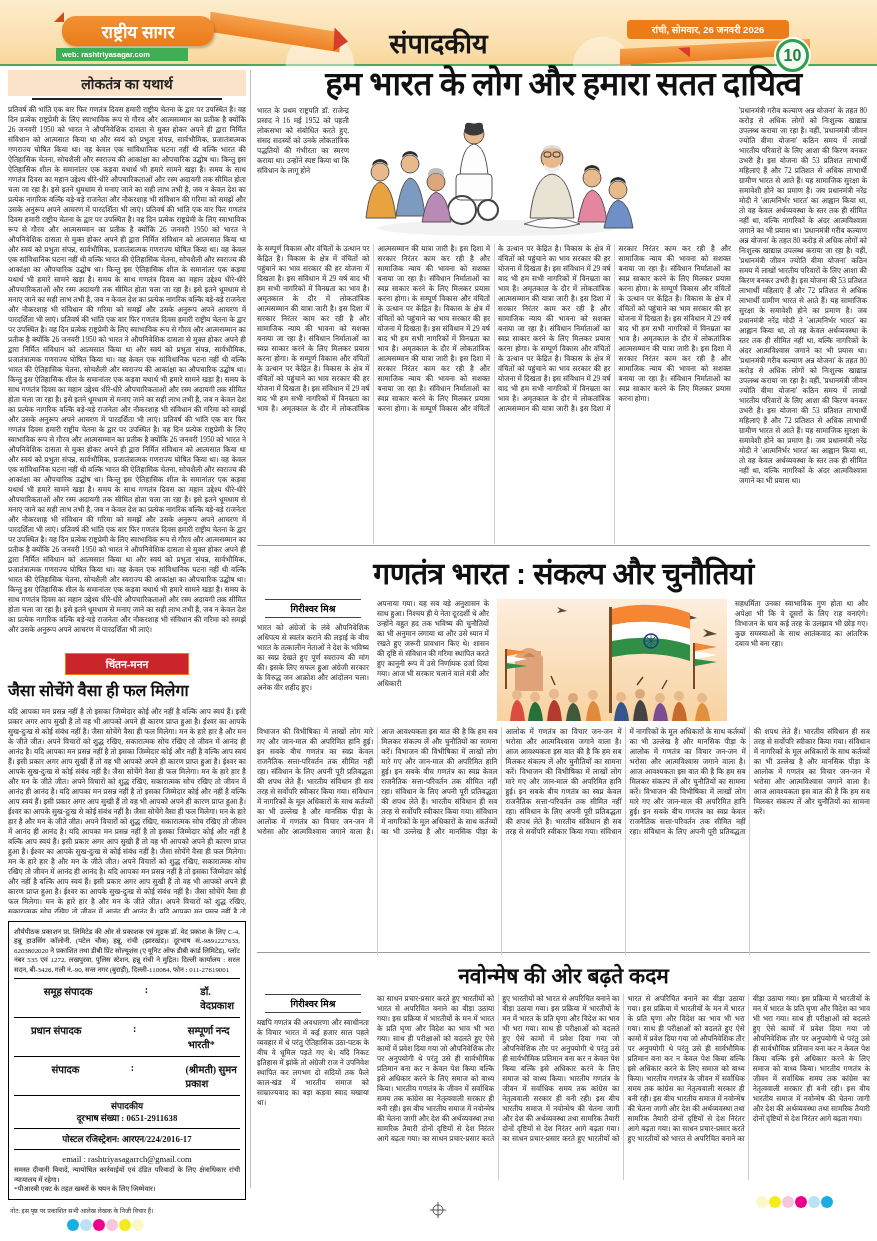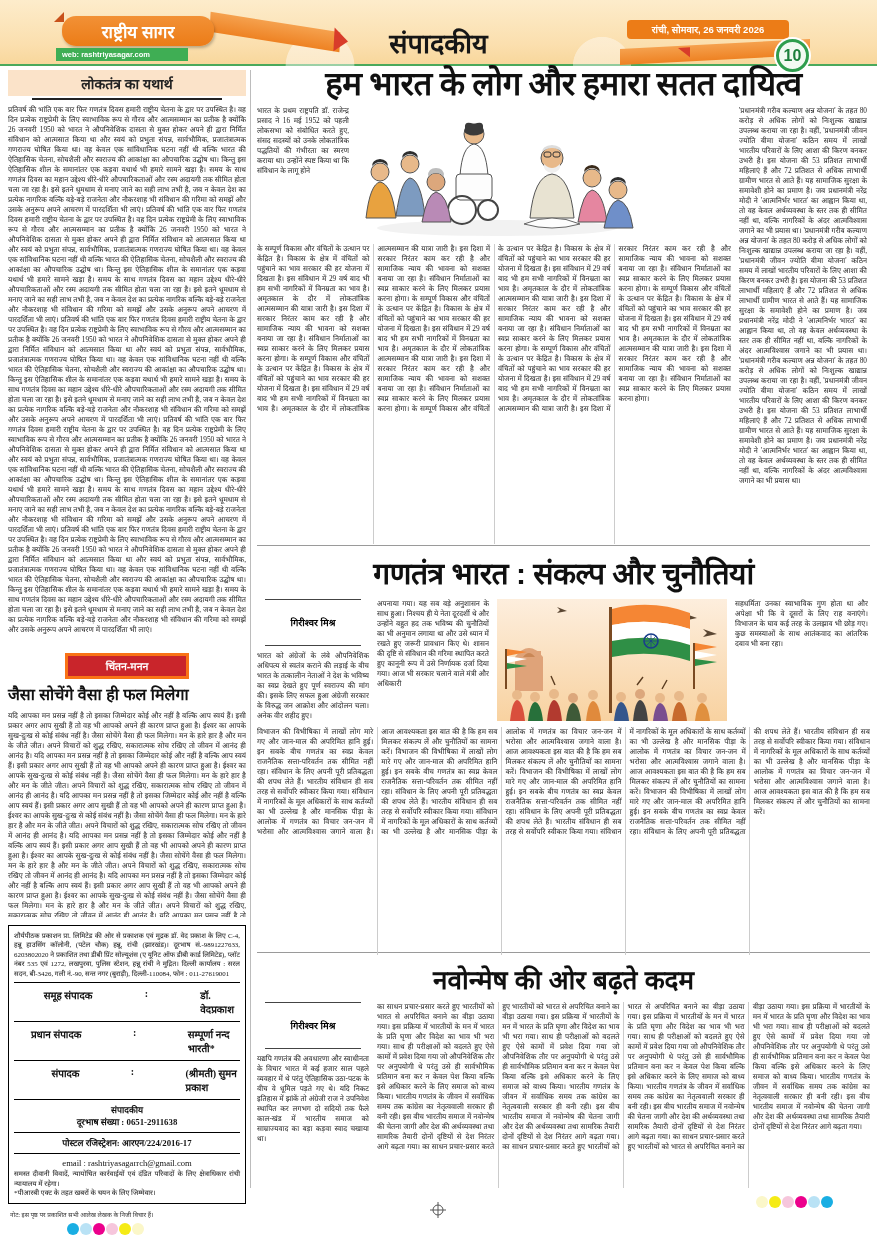--- a/index.html
+++ b/index.html
@@ -47,21 +47,21 @@
 
   
   .sidebar { position:absolute; left:8px; top:70px; width:238px; }
   .box1-head { background:#fbe3c9; text-align:center; font-family:"Liberation Sans",sans-serif;
     font-weight:bold; font-size:14px; padding:4px 0 3px; color:#222; }
   .box1-rule { width:190px; height:2px; background:#222; margin:2px auto 5px; }
   .smalltext { font-size:7.3px; line-height:10px; text-align:justify; color:#1c1c1c; overflow:hidden; }
   .box1-body { height:540px; }
   .chintan-banner { width:124px; margin:8px auto 4px; background:#c9252b; color:#fff; text-align:center;
     font-family:"Liberation Sans",sans-serif; font-weight:bold; font-size:10.5px; padding:3px 0;
-    border:3px solid #f97316; }
+    border:1px solid #f97316; }
   .chintan-title { font-family:"Liberation Sans",sans-serif; font-weight:bold;
     font-size:16px; color:#111; margin:4px 0 6px; }
   .chintan-body { height:206px; }
   .imprint { border:1.6px solid #000; margin-top:8px; padding:5px 5px 4px; }
   .imprint-pub { font-size:6.9px; line-height:9.4px; text-align:justify; color:#111; }
   .imp-rule { height:1px; background:#000; margin:4px 0; }
   .imp-row { display:flex; font-size:10px; font-weight:bold; color:#111; padding:1px 0;gap:48px; }
   .imp-row .lab { width:92px; text-align:right; }
   .imp-row .col { width:14px; text-align:center; }
   .imp-center { text-align:center; font-size:8.8px; font-weight:bold; color:#111; line-height:12px; }
@@ -83,30 +83,30 @@
   .photo-block { width:86px; text-align:center; }
   .photo-frame { width:82px; height:76px; border:1px solid #bbb; background:#f4f4f4; overflow:hidden; }
   .author-name { font-family:"Liberation Sans",sans-serif; font-weight:bold; font-size:12px; margin-top:3px; }
   .author-role { font-family:"Liberation Sans",sans-serif; font-weight:bold; font-size:7px; color:#222; }
   .a1-intro { width:92px; height:132px; }
   .illus1 { width:282px; height:132px; background:#fff; }
   .a1-cols { margin-top:4px; height:300px; column-count:4; column-gap:8px;
     column-rule:1px solid #ccc; }
   .a1-right { width:128px; height:438px; }
   .byline { text-align:center; font-family:"Liberation Sans",sans-serif; font-weight:bold; font-size:9.5px;
-    border-top:1px solid #444; border-bottom:1px solid #444; padding:16px 0; margin:0 8px 5px; }
+    border-top:1px solid #444; border-bottom:1px solid #444; padding:2px 0; margin:0 8px 5px; }
   .a2-headline { font-family:"Liberation Sans",sans-serif; font-weight:900; font-size:30px;
     color:#101010; text-align:center; letter-spacing:-.5px; margin-top:8px; }
   .a2-rowA { display:flex; gap:8px; margin-top:6px; height:122px; }
   .a2-c1,.a2-c2 { width:112px; }
   .a2-c1 .smalltext{ height:96px; } .a2-c2 .smalltext{ height:122px; }
   .illus2 { width:230px; height:122px; }
   .a2-c3 { width:133px; }
   .a2-cols { margin-top:6px; height:228px; column-count:5; column-gap:8px; column-rule:1px solid #ccc; }
-  .a3-headline { font-family:"Liberation Sans",sans-serif; font-weight:900; font-size:26px;
+  .a3-headline { font-family:"Liberation Sans",sans-serif; font-weight:900; font-size:21px;
     color:#101010; text-align:center; margin-top:6px; }
   .a3-body { display:flex; gap:8px; margin-top:5px; }
   .a3-c1 { width:112px; }
   .a3-c1 .smalltext { height:160px; }
   .a3-cols { width:493px; height:186px; column-count:4; column-gap:8px; column-rule:1px solid #ccc; }
 
   .regmark { position:absolute; left:430px; top:1202px; color:#555; }
   .dots-right { position:absolute; left:752px; top:1196px; }
   .dots-left { position:absolute; left:55px; }
 </style>

